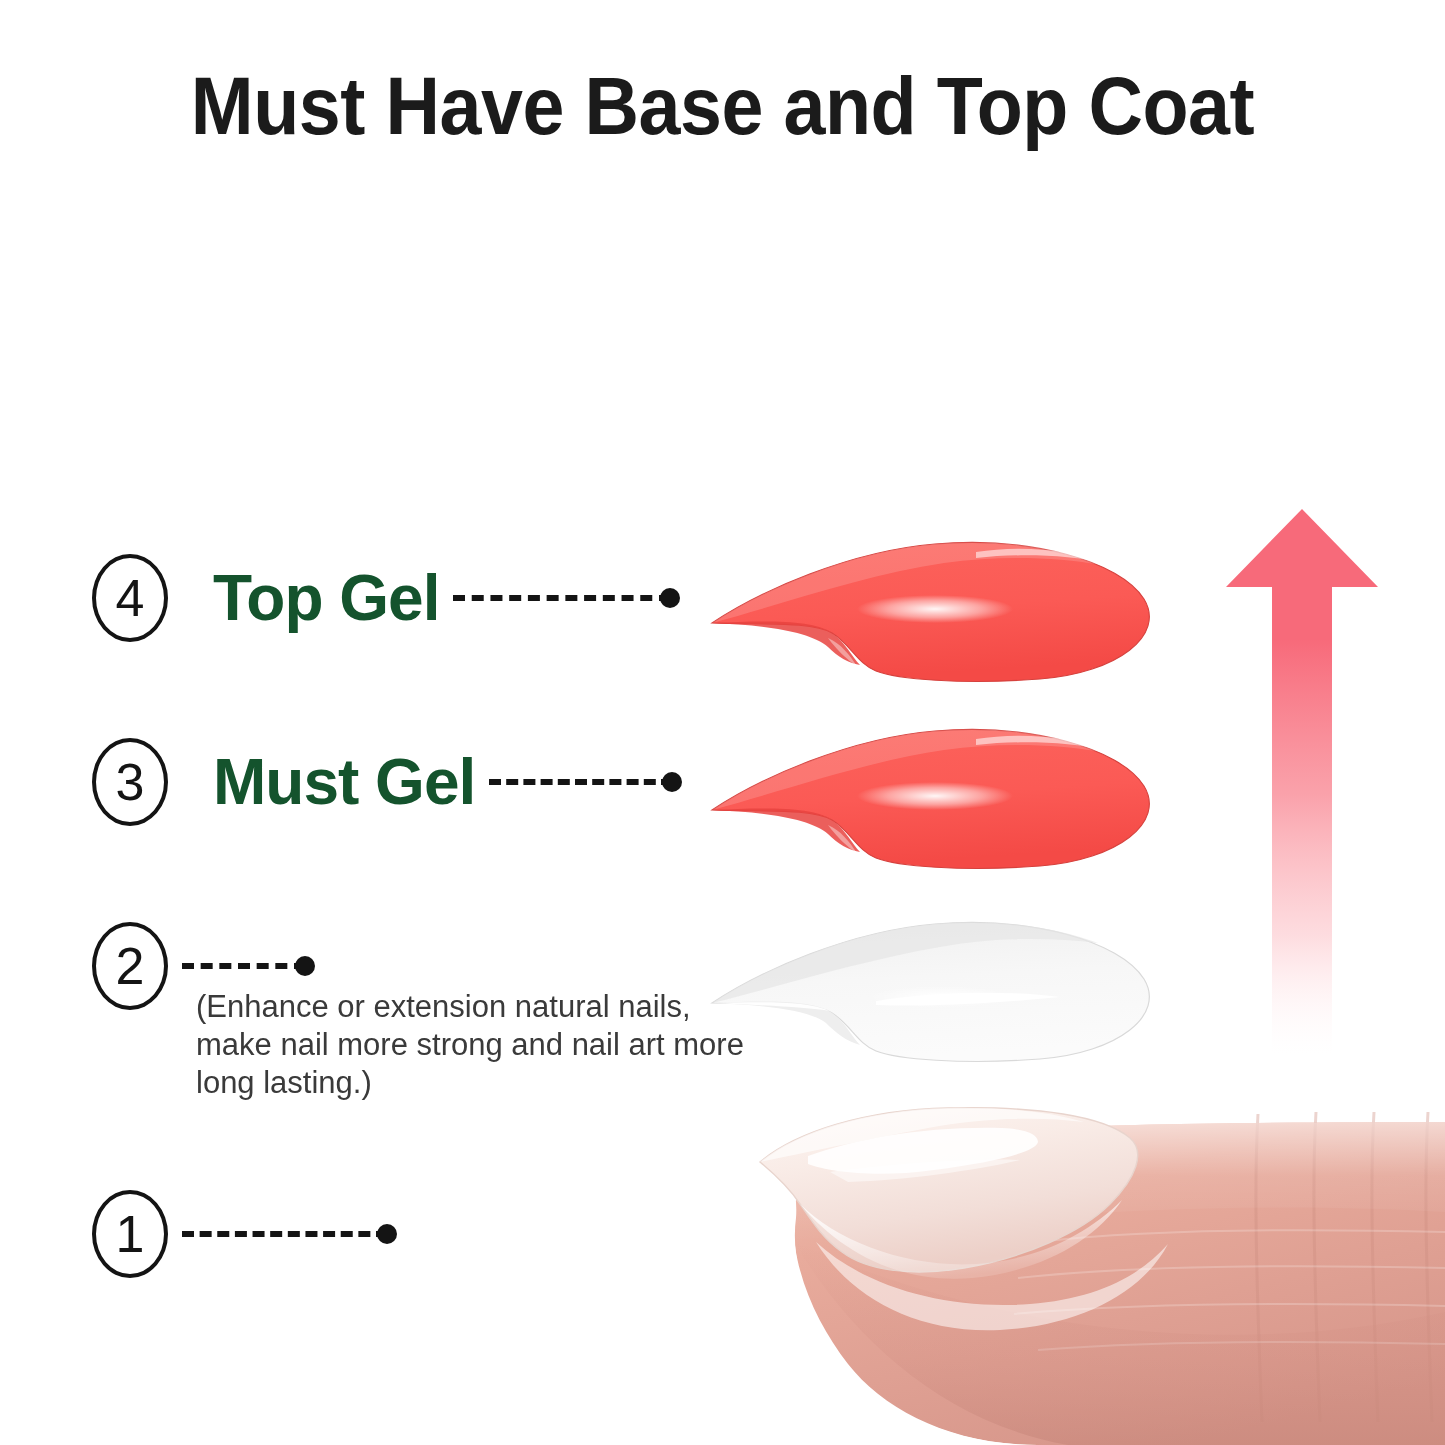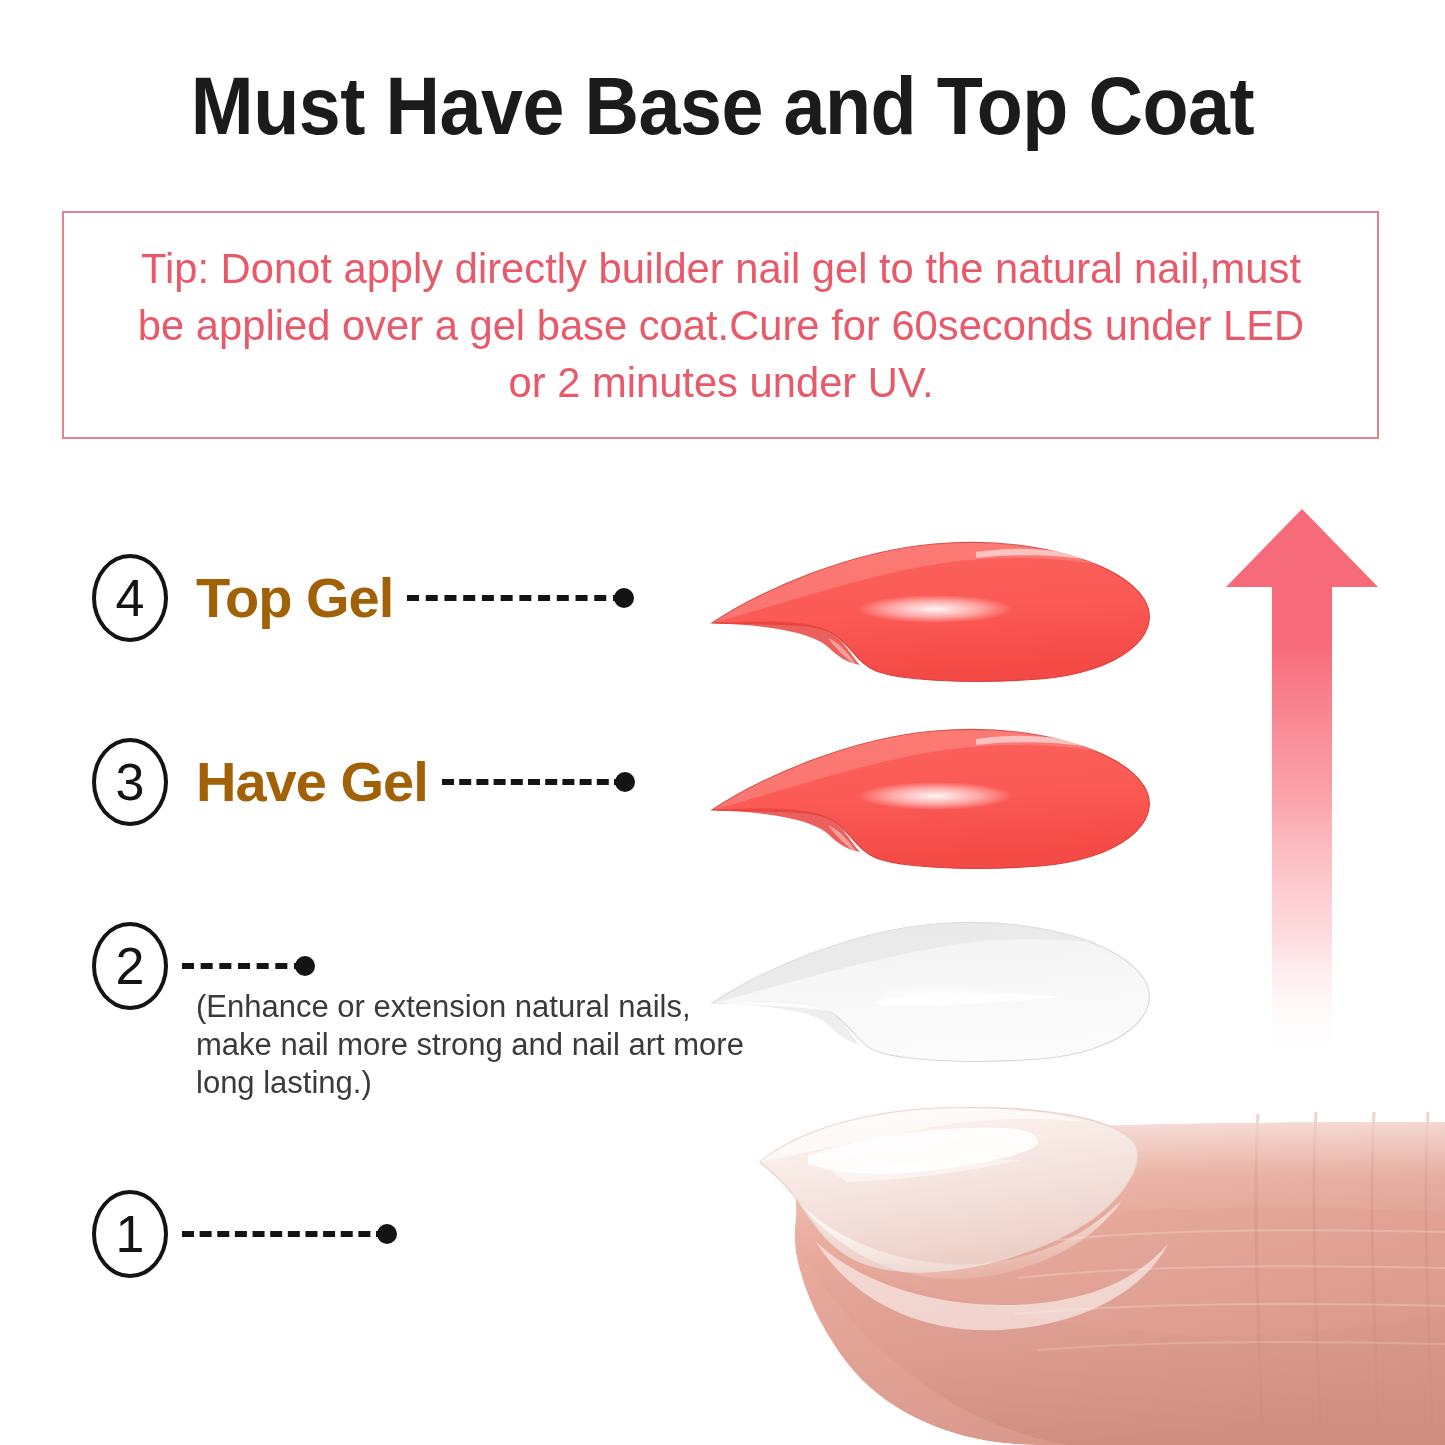--- a/index.html
+++ b/index.html
@@ -78,26 +78,26 @@
     display: flex;
     align-items: center;
     justify-content: center;
     font-size: 52px;
     line-height: 52px;
     color: #141414;
     font-family: "Liberation Sans", sans-serif;
     flex: 0 0 auto;
   }
   .step-label {
-    margin-left: 28px;
+    margin-left: 45px;
     font-family: "Liberation Sans", sans-serif;
     font-weight: bold;
-    font-size: 56px;
+    font-size: 64px;
     line-height: 70px;
-    color: #a16207;
+    color: #14532d;
     white-space: nowrap;
     letter-spacing: -1px;
   }
   .leader {
     position: relative;
     height: 6px;
     margin-left: 14px;
     display: flex;
     align-items: center;
     flex: 0 0 auto;
@@ -173,36 +173,33 @@
   }
   #finger-photo svg { display: block; width: 100%; height: 100%; }
 </style>
 </head>
 <body>
 
 <div id="page">
 
   <div id="page-title">Must Have Base and Top Coat</div>
 
-  <div id="tip-box">
-    <div id="tip-text">Tip: Donot apply directly builder nail gel to the natural nail,must be applied over a gel base coat.Cure for 60seconds under LED or 2 minutes under UV.</div>
-  </div>
 
   <div class="step-row" id="step-4">
     <div class="step-badge">4</div>
     <div class="step-label">Top Gel</div>
     <div class="leader">
       <div class="dashes"></div>
       <div class="dot"></div>
     </div>
   </div>
 
   <div class="step-row" id="step-3">
     <div class="step-badge">3</div>
-    <div class="step-label">Have Gel</div>
+    <div class="step-label">Must Gel</div>
     <div class="leader">
       <div class="dashes"></div>
       <div class="dot"></div>
     </div>
   </div>
 
   <div class="step-row" id="step-2">
     <div class="step-badge">2</div>
     <div class="leader">
       <div class="dashes"></div>

